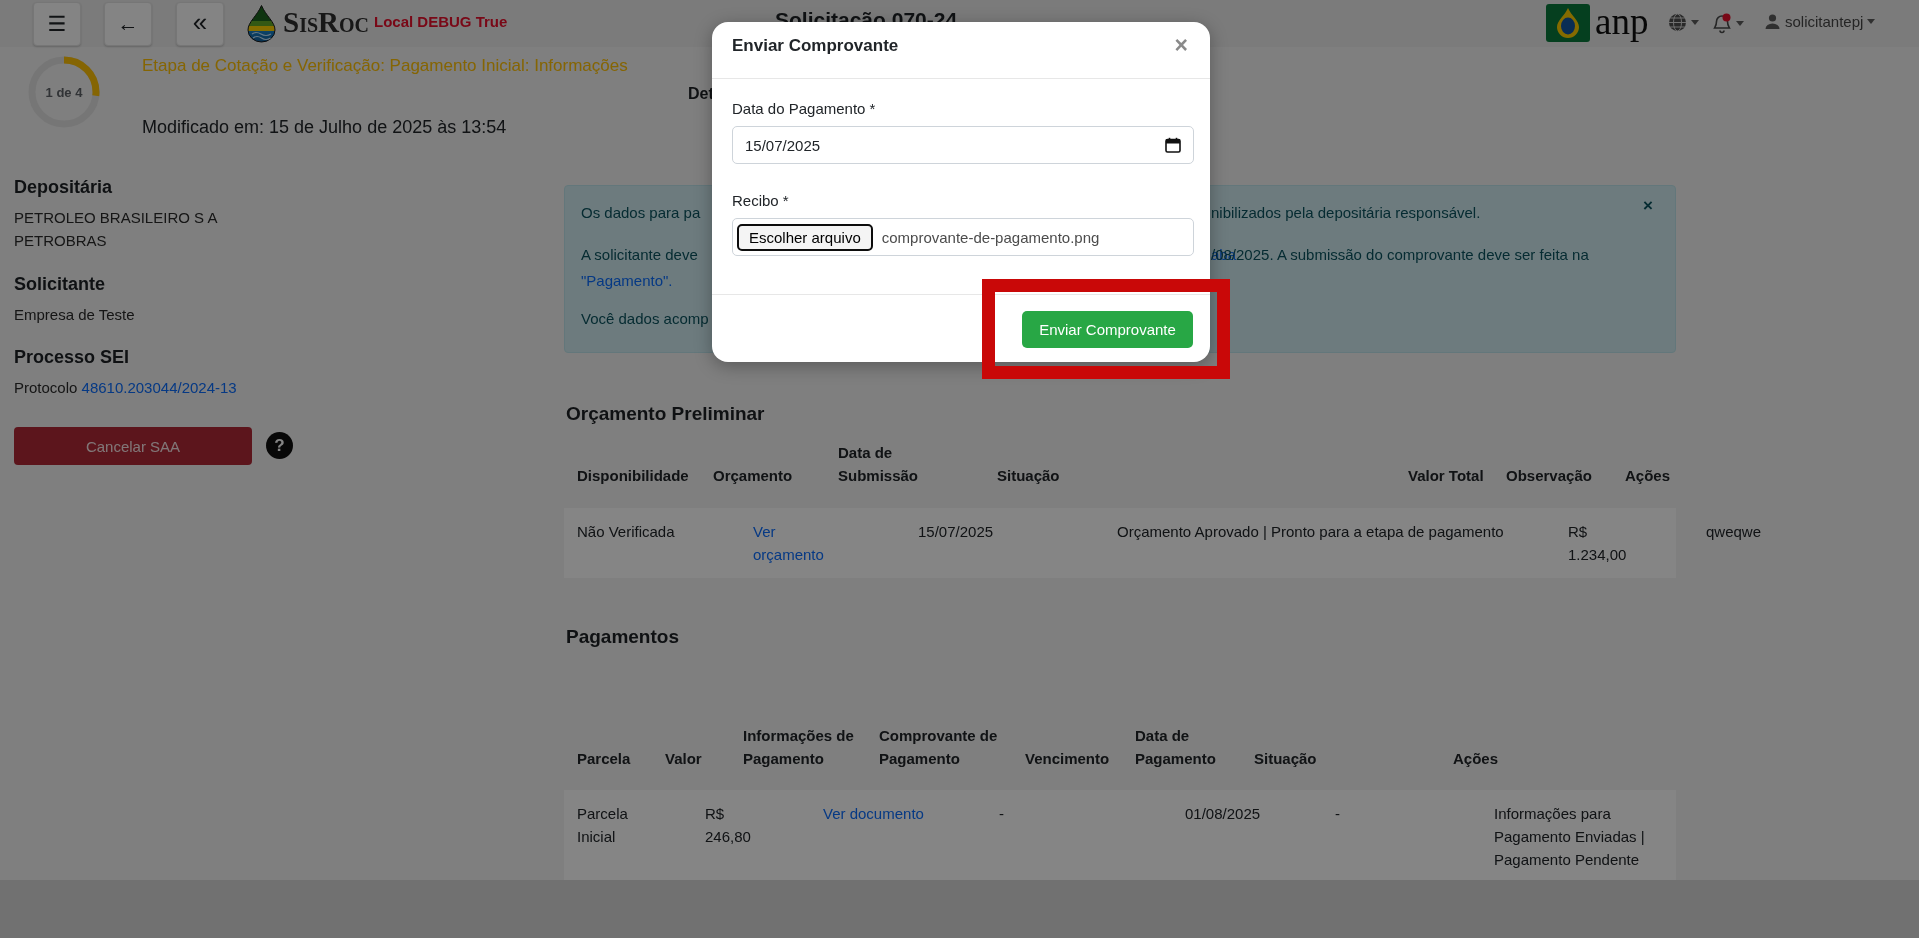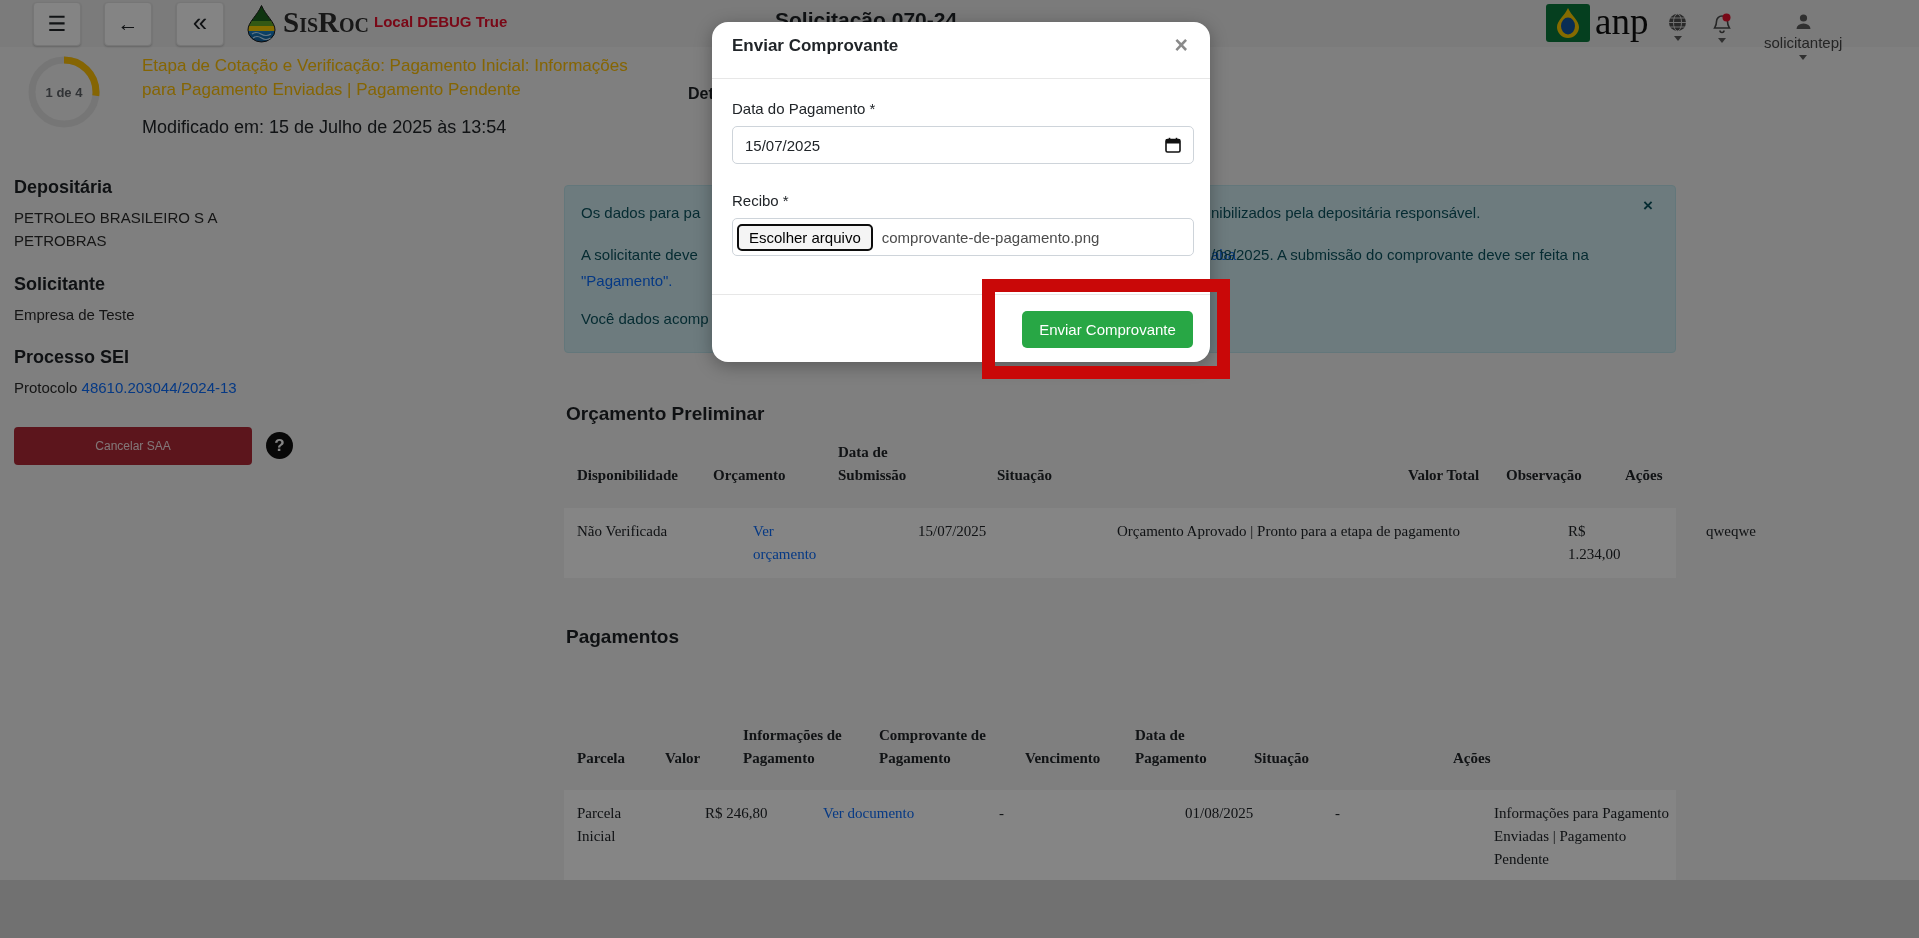--- a/index.html
+++ b/index.html
@@ -12,47 +12,47 @@
           border-radius:4px;box-shadow:0 1px 2px rgba(0,0,0,.18);display:flex;align-items:center;justify-content:center;
           font-size:21px;color:#212529;cursor:pointer;}
   .brand-logo{position:absolute;left:246px;top:4px;}
   .brand-name{position:absolute;left:283px;top:6px;font-family:"Liberation Serif",serif;font-weight:bold;
               font-variant:small-caps;font-size:29px;color:#2e2e2e;letter-spacing:0px;}
   .debug{position:absolute;left:374px;top:13px;font-size:15px;font-weight:600;color:#e8112d;}
   .page-title{position:absolute;left:775px;top:8px;font-size:21px;font-weight:bold;color:#1d2125;white-space:nowrap;}
   .anp-logo{position:absolute;left:1546px;top:4px;width:44px;height:38px;background:#0a7a3d;border-radius:3px;
             display:flex;align-items:center;justify-content:center;}
   .anp-word{position:absolute;left:1595px;top:0px;font-family:"Liberation Serif",serif;font-size:37px;color:#101010;}
-  .tb-ico{position:absolute;top:13px;display:flex;align-items:center;gap:4px;cursor:pointer;flex-direction:column;}
+  .tb-ico{position:absolute;top:13px;display:flex;align-items:center;gap:4px;cursor:pointer;}
   .caret{width:0;height:0;border-left:4px solid transparent;border-right:4px solid transparent;border-top:5px solid #5d5d5d;display:inline-block;}
   .user-name{font-size:15px;color:#474747;}
   
   .ring{position:absolute;left:28px;top:56px;width:72px;height:72px;}
   .ring .lbl{position:absolute;left:0;top:0;width:72px;height:72px;display:flex;align-items:center;justify-content:center;
              font-size:13px;font-weight:bold;color:#5f6368;}
   .status-line{position:absolute;left:142px;font-size:17px;color:#ffc107;white-space:nowrap;}
   .status-mod{position:absolute;left:142px;top:117px;font-size:18px;color:#212529;}
   
   .side-h{position:absolute;left:14px;font-size:18px;font-weight:bold;color:#1d2125;}
   .side-t{position:absolute;left:14px;font-size:15px;color:#2b2b2b;}
   .link{color:#0d6efd;text-decoration:none;cursor:pointer;}
   .btn-danger{position:absolute;left:14px;top:427px;width:238px;height:38px;background:#b02a37;border:none;
-              border-radius:4px;color:#f8e3e5;font-size:12px;cursor:pointer;font-family:inherit;}
+              border-radius:4px;color:#f8e3e5;font-size:15px;cursor:pointer;font-family:inherit;}
   .help{position:absolute;left:266px;top:432px;width:27px;height:27px;border-radius:50%;background:#111;color:#fff;
         display:flex;align-items:center;justify-content:center;font-size:17px;font-weight:bold;cursor:pointer;}
   
   .frag-det{position:absolute;left:688px;top:85px;font-size:16px;font-weight:bold;color:#1d2125;white-space:nowrap;}
   .alert{position:absolute;left:564px;top:185px;width:1112px;height:168px;background:#d1ecf1;
          border:1px solid #bee5eb;border-radius:4px;color:#0c5460;font-size:15px;}
   .alert span{position:absolute;white-space:nowrap;}
   .alert .close-x{position:absolute;right:22px;top:10px;font-size:17px;font-weight:bold;color:#0c5460;cursor:pointer;}
   .sec-h{position:absolute;left:566px;font-size:19px;font-weight:bold;color:#1d2125;}
   .thead,.trow{position:absolute;left:564px;width:1112px;display:flex;}
   .thead{align-items:flex-end;padding-bottom:8px;font-weight:bold;font-size:15px;}
-  .thead>div,.trow>div{padding-left:13px;flex:none;line-height:23px;font-family:Liberation Serif, serif;}
+  .thead>div,.trow>div{padding-left:13px;flex:none;line-height:23px;}
   .trow{background:#ffffff;padding-top:12px;font-size:15px;gap:40px;}
   
   .oc0{width:136px}.oc1{width:125px}.oc2{width:159px}.oc3{width:411px}.oc4{width:98px}.oc5{width:119px}.oc6{width:64px}
   
   .pc0{width:88px}.pc1{width:78px}.pc2{width:136px}.pc3{width:146px}.pc4{width:110px}.pc5{width:119px}.pc6{width:199px}.pc7{width:236px}
   .w-narrow{display:inline-block;max-width:72px;}
   .w-sub{display:inline-block;max-width:95px;}
   .btn-teal{width:212px;height:38px;background:#17a2b8;border:none;border-radius:4px;color:#eef7f9;
             font-size:15px;cursor:pointer;font-family:inherit;margin-top:0px;}
   .bottom-strip{position:absolute;left:0;top:880px;width:100%;height:58px;background:#d9d9d9;}
@@ -152,21 +152,20 @@
   </div>
 
   <div class="ring">
     <svg width="72" height="72" viewBox="0 0 72 72">
       <circle cx="36" cy="36" r="32" fill="none" stroke="#e3e3e3" stroke-width="7"></circle>
       <circle cx="36" cy="36" r="32" fill="none" stroke="#ffc107" stroke-width="7" stroke-dasharray="54 147" transform="rotate(-90 36 36)"></circle>
     </svg>
     <div class="lbl">1 de 4</div>
   </div>
   <div class="status-line" style="top:56px">Etapa de Cotação e Verificação: Pagamento Inicial: Informações</div>
-  <div class="status-line" style="top:80px">para Pagamento Enviadas | Pagamento Pendente</div>
   <div class="status-mod">Modificado em: 15 de Julho de 2025 às 13:54</div>
 
   <div class="side-h" style="top:177px">Depositária</div>
   <div class="side-t" style="top:209px">PETROLEO BRASILEIRO S A</div>
   <div class="side-t" style="top:232px">PETROBRAS</div>
   <div class="side-h" style="top:274px">Solicitante</div>
   <div class="side-t" style="top:306px">Empresa de Teste</div>
   <div class="side-h" style="top:347px">Processo SEI</div>
   <div class="side-t" style="top:379px">
     <span>Protocolo </span><a class="link">48610.203044/2024-13</a>

